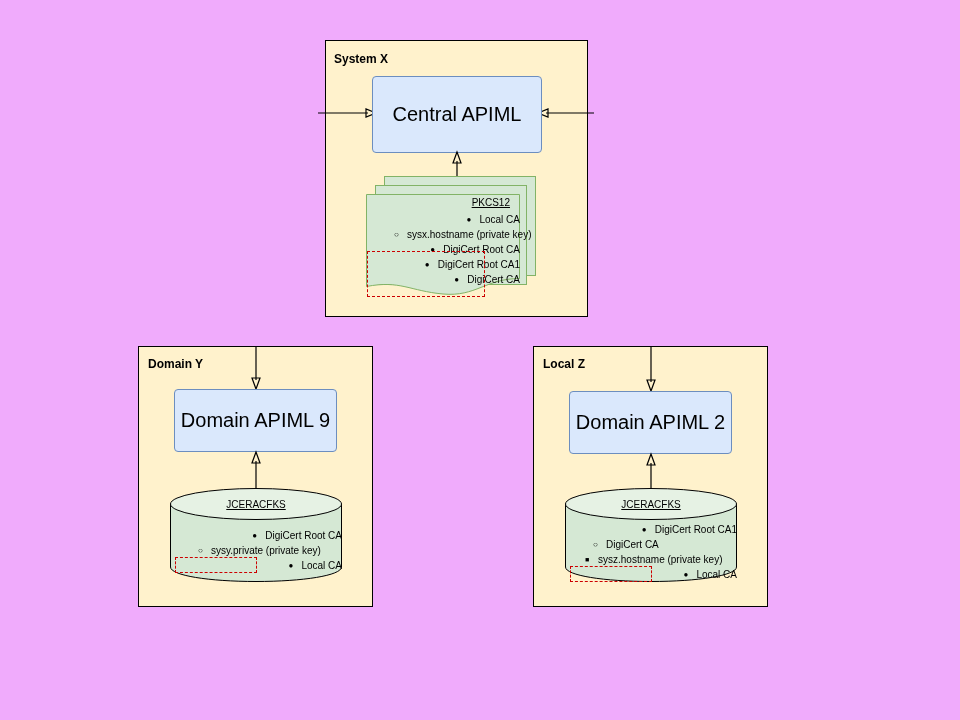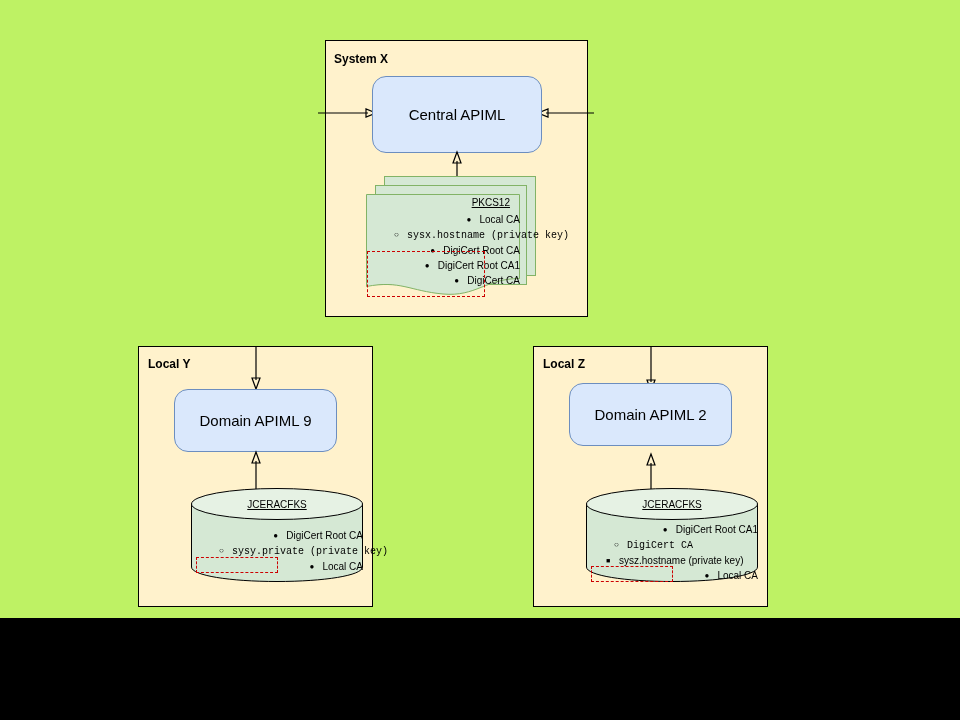--- a/index.html
+++ b/index.html
@@ -9,46 +9,46 @@
   }
   body {
     width: 960px;
     height: 720px;
     overflow: hidden;
     font-family: "Liberation Sans", sans-serif;
   }
   #canvas {
     position: relative;
     width: 960px;
-    height: 618px;
-    background: #bef264;
+    height: 720px;
+    background: #f0abfc;
   }
   .panel {
     position: absolute;
     background: #fff2cc;
     border: 1px solid #000000;
     box-sizing: border-box;
   }
   .panel-title {
     position: absolute;
     font-size: 12px;
     font-weight: bold;
     color: #000000;
     white-space: nowrap;
   }
   .apiml-box {
     position: absolute;
     background: #dae8fc;
     border: 1px solid #6c8ebf;
-    border-radius: 14px;
+    border-radius: 4px;
     box-sizing: border-box;
     display: flex;
     align-items: center;
     justify-content: center;
-    font-size: 15px;
+    font-size: 20px;
     color: #000000;
   }
   
   .doc-stack {
     position: absolute;
   }
   .doc-layer {
     position: absolute;
     background: #d5e8d4;
     border: 1px solid #82b366;
@@ -73,21 +73,20 @@
     text-align: right;
     font-size: 10px;
     text-decoration: underline;
     color: #000000;
     padding-right: 10px;
     padding-top: 3px;
   }
   
   .cyl {
     position: absolute;
-    margin-left: 21px;
   }
   .cyl svg { display: block; }
   .cyl-heading {
     position: absolute;
     width: 100%;
     text-align: center;
     font-size: 10px;
     text-decoration: underline;
     color: #000000;
   }
@@ -105,21 +104,21 @@
     line-height: 15px;
     white-space: nowrap;
   }
   .entry .bullet {
     display: inline-block;
     width: 13px;
     text-align: left;
     font-size: 10px;
   }
   .lvl1 { padding-left: 12px; text-align: right; }
-  .lvl2 { padding-left: 28px; font-family: Liberation Mono, monospace; }
+  .lvl2 { padding-left: 28px; }
   .lvl3 { padding-left: 20px; }
   .bul-disc::before  { content: "\25CF"; font-size: 8px; vertical-align: 1px; }
   .bul-circle::before{ content: "\25CB"; font-size: 8px; vertical-align: 1px; }
   .bul-square::before{ content: "\25A0"; font-size: 7px; vertical-align: 1px; }
   
   .highlight {
     position: absolute;
     border: 1px dashed #cc0000;
     box-sizing: border-box;
     pointer-events: none;
@@ -195,21 +194,21 @@
           <span class="bullet bul-disc"></span><span>DigiCert CA</span>
         </div>
       </div>
     </div>
 
     <div class="highlight" style="left:1px; top:75px; width:118px; height:46px;"></div>
   </div>
 
   <div class="panel" style="left:138px; top:346px; width:235px; height:261px;">
   </div>
-  <div class="panel-title" style="left:148px; top:357px;">Local Y</div>
+  <div class="panel-title" style="left:148px; top:357px;">Domain Y</div>
 
   <svg class="arrow-svg" style="left:249px; top:346px;" width="14" height="43" viewBox="0 0 14 43">
     <line x1="7" y1="0" x2="7" y2="34"></line>
     <path class="arrow-head" d="M7 43 L3 32 L11 32 Z"></path>
   </svg>
 
   <div class="apiml-box" style="left:174px; top:389px; width:163px; height:63px;">
     <span>Domain APIML 9</span>
   </div>
 
@@ -243,21 +242,21 @@
 
   <div class="panel" style="left:533px; top:346px; width:235px; height:261px;">
   </div>
   <div class="panel-title" style="left:543px; top:357px;">Local Z</div>
 
   <svg class="arrow-svg" style="left:644px; top:346px;" width="14" height="45" viewBox="0 0 14 45">
     <line x1="7" y1="0" x2="7" y2="36"></line>
     <path class="arrow-head" d="M7 45 L3 34 L11 34 Z"></path>
   </svg>
 
-  <div class="apiml-box" style="left:569px; top:383px; width:163px; height:63px;">
+  <div class="apiml-box" style="left:569px; top:391px; width:163px; height:63px;">
     <span>Domain APIML 2</span>
   </div>
 
   <svg class="arrow-svg" style="left:644px; top:454px;" width="14" height="38" viewBox="0 0 14 38">
     <line x1="7" y1="38" x2="7" y2="9"></line>
     <path class="arrow-head" d="M7 0 L3 11 L11 11 Z"></path>
   </svg>
 
   <div class="cyl" style="left:565px; top:488px; width:172px; height:95px;">
     <svg width="172" height="95" viewBox="0 0 172 95">

